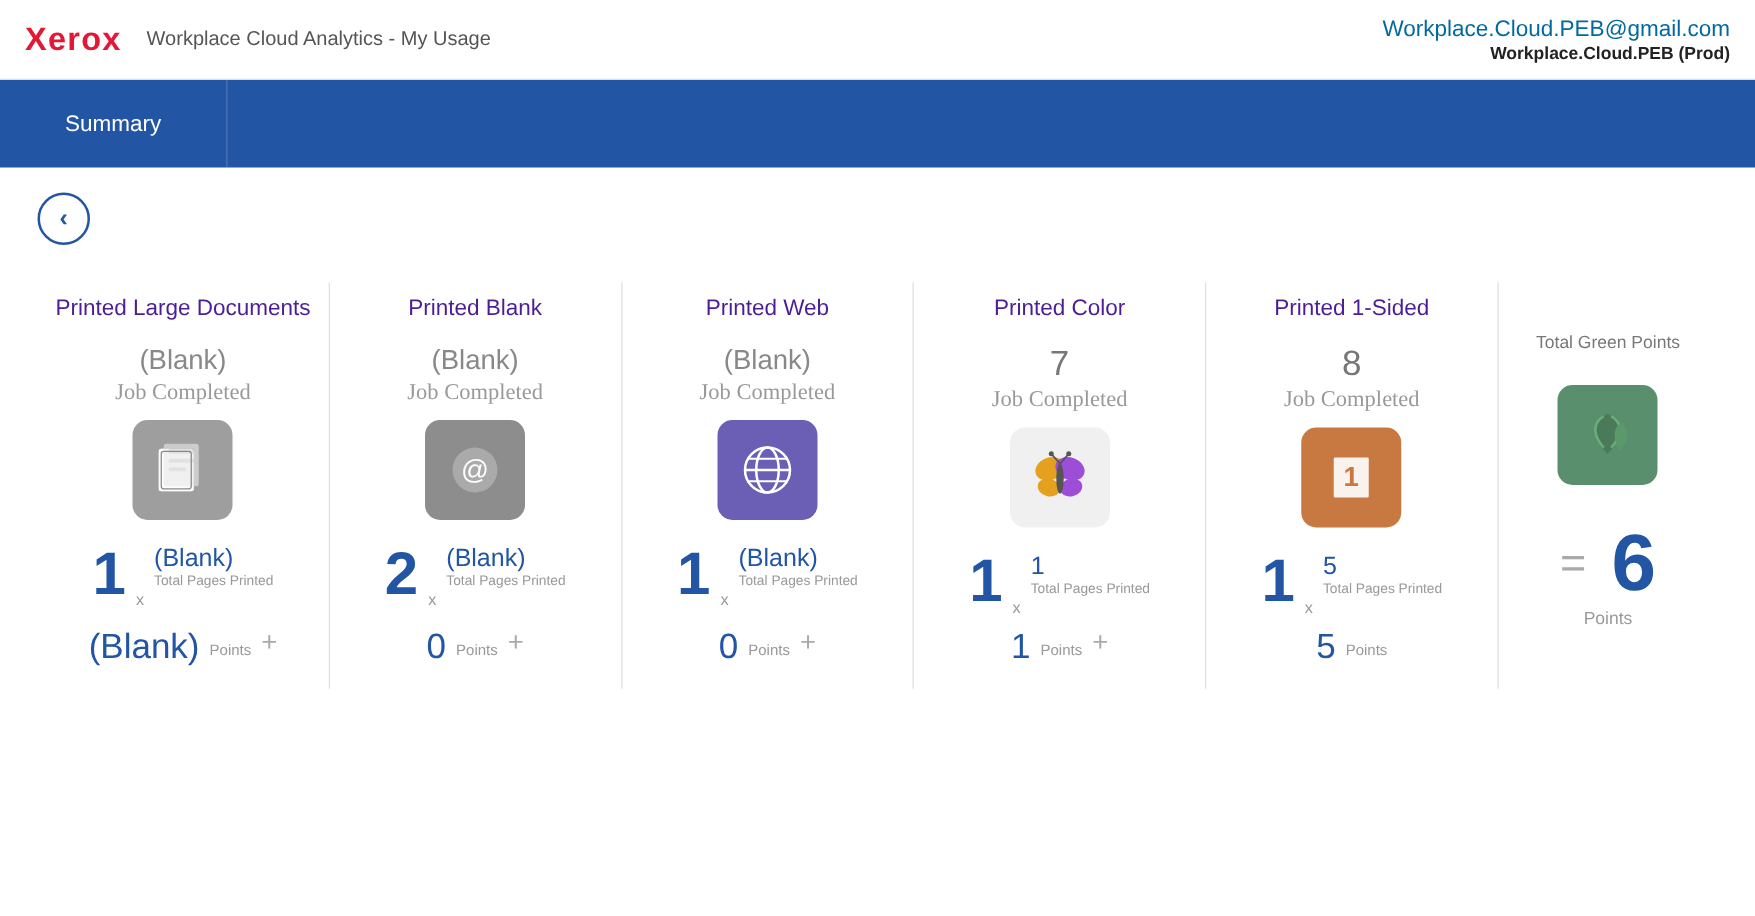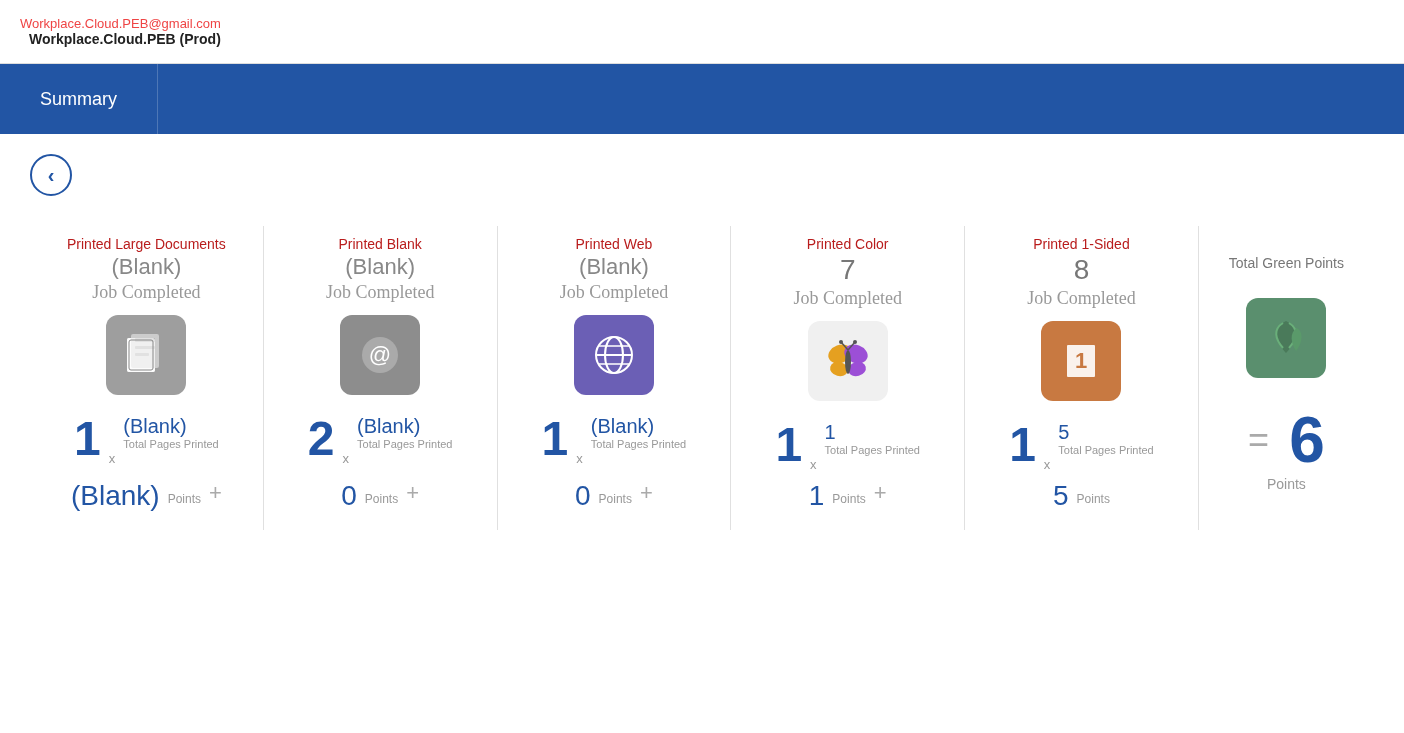--- a/index.html
+++ b/index.html
@@ -12,34 +12,34 @@
       justify-content: space-between;
       padding: 10px 20px;
       border-bottom: 1px solid #ddd;
       height: 64px;
     }
     .header-left { display: flex; align-items: center; gap: 20px; }
     .xerox-logo { display: flex; align-items: center; }
     .xerox-text { font-size: 26px; font-weight: bold; color: #e31837; letter-spacing: 1px; }
     .app-title { font-size: 16px; color: #555; }
     .header-right { text-align: right; }
-    .header-email { font-size: 13px; color: #ef4444; }
+    .header-email { font-size: 18px; color: #0369a1; }
     .header-org { font-size: 14px; font-weight: bold; color: #222; text-align: right; }
 
     
     .nav {
       background: #2255a4;
       display: flex;
       height: 70px;
     }
     .nav-item {
       display: flex;
       align-items: center;
       justify-content: center;
-      padding: 0 40px;
+      padding: 0 52px;
       font-size: 18px;
       color: #fff;
       cursor: pointer;
       font-weight: 400;
       border-right: 1px solid rgba(255,255,255,0.2);
     }
     .nav-item.active {
       background: #1a4494;
       border-bottom: 4px solid #fff;
     }
@@ -78,23 +78,23 @@
       border-right: 1px solid #e0e0e0;
       display: flex;
       flex-direction: column;
       align-items: center;
       text-align: center;
       min-width: 0;
     }
     .card:last-child { border-right: none; }
 
     .card-title {
-      font-size: 14px;
-      color: #b91c1c;
-      margin-bottom: 2px;
+      font-size: 18px;
+      color: #4c1d95;
+      margin-bottom: 18px;
       white-space: nowrap;
     }
 
     .card-value {
       font-size: 28px;
       color: #555;
       font-weight: 300;
       margin-bottom: 2px;
     }
     .card-value.blank { color: #888; font-size: 22px; }
@@ -212,20 +212,26 @@
     .icon-orange { background: #c87941; }
     .icon-green { background: #5a8f6e; }
 
     
     .icon-svg { width: 50px; height: 50px; }
   </style>
 </head>
 <body>
 
 <div class="header">
+  <div class="header-left">
+    <div class="xerox-logo">
+      <span class="xerox-text">Xerox</span>
+    </div>
+    <span class="app-title">Workplace Cloud Analytics - My Usage</span>
+  </div>
   <div class="header-right">
     <div class="header-email">Workplace.Cloud.PEB@gmail.com</div>
     <div class="header-org">Workplace.Cloud.PEB (Prod)</div>
   </div>
 </div>
 
 <nav class="nav">
   <div class="nav-item">
     <span>Summary</span>
   </div>

